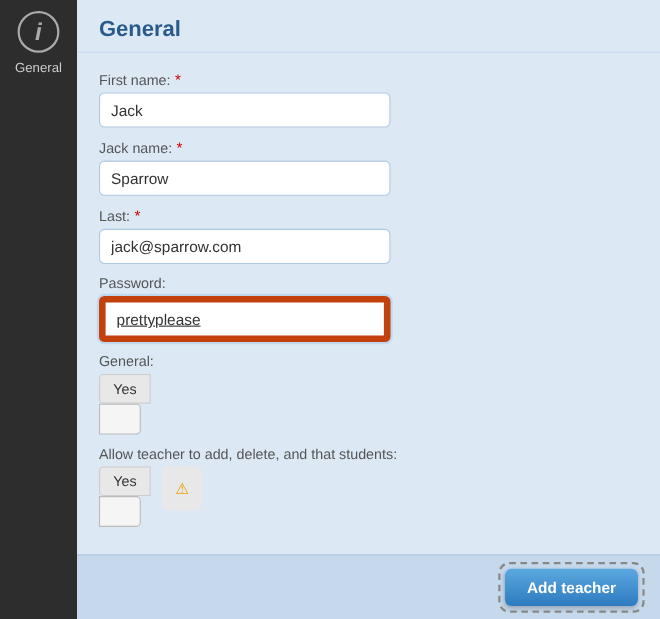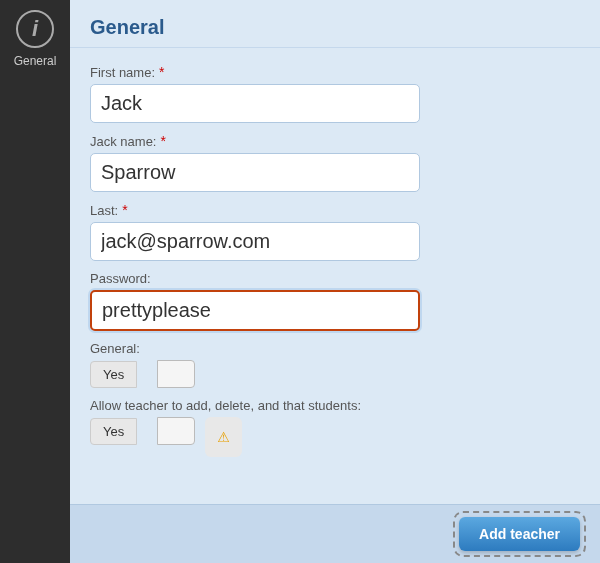--- a/index.html
+++ b/index.html
@@ -88,39 +88,41 @@
       display: flex;
       align-items: flex-end;
       gap: 4px;
     }
     .required-star {
       color: #cc0000;
       font-size: 14px;
     }
 
     .field-input {
-      width: 330px;
+      width: 265px;
       padding: 7px 10px;
-      font-size: 20px;
+      font-size: 14px;
       border: 1px solid #b0c8e0;
       border-radius: 5px;
       background: #fff;
       color: #333;
       outline: none;
     }
     .field-input.active-field {
-      border: 2px solid #c2410c;
+      border: 6px solid #c2410c;
       box-shadow: 0 0 0 2px rgba(74,144,217,0.2);
+      text-decoration: underline;
     }
 
     
     .toggle-row {
       display: flex;
-      align-items: flex-end;
-      gap: 20px;
+      align-items: flex-start;
+      gap: 0;
+      flex-direction: column;
     }
     .toggle-btn {
       padding: 5px 12px;
       font-size: 13px;
       background: #e8e8e8;
       border: 1px solid #ccc;
       border-radius: 4px 0 0 4px;
       color: #333;
       cursor: pointer;
     }

